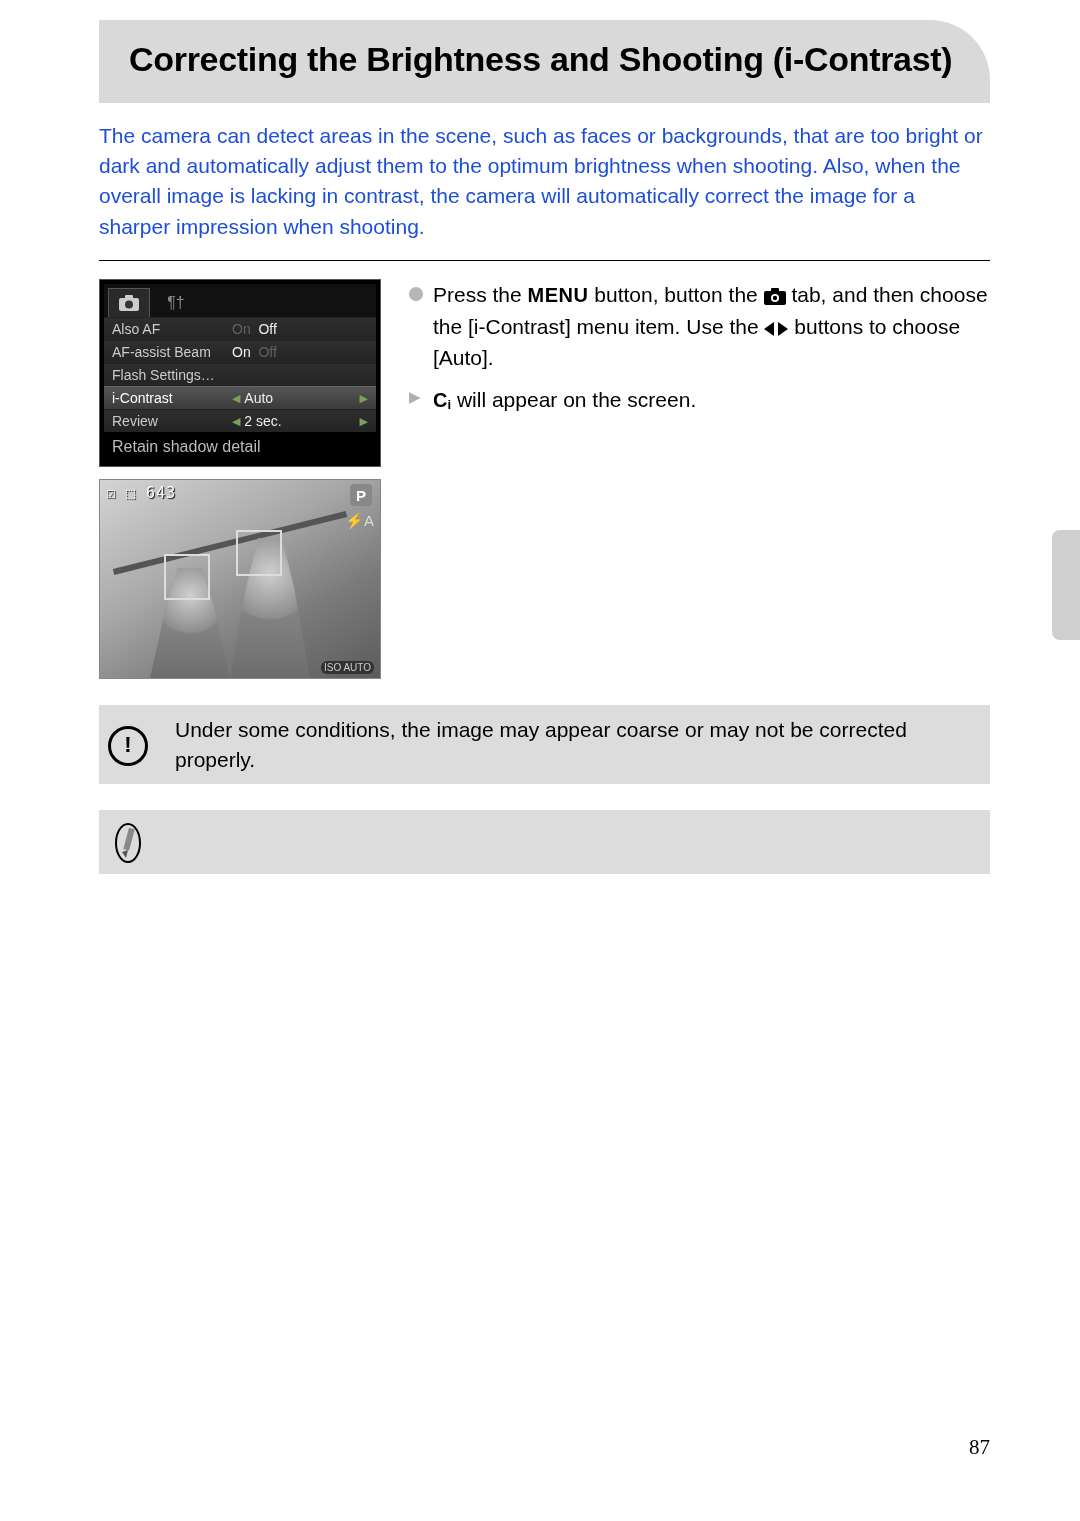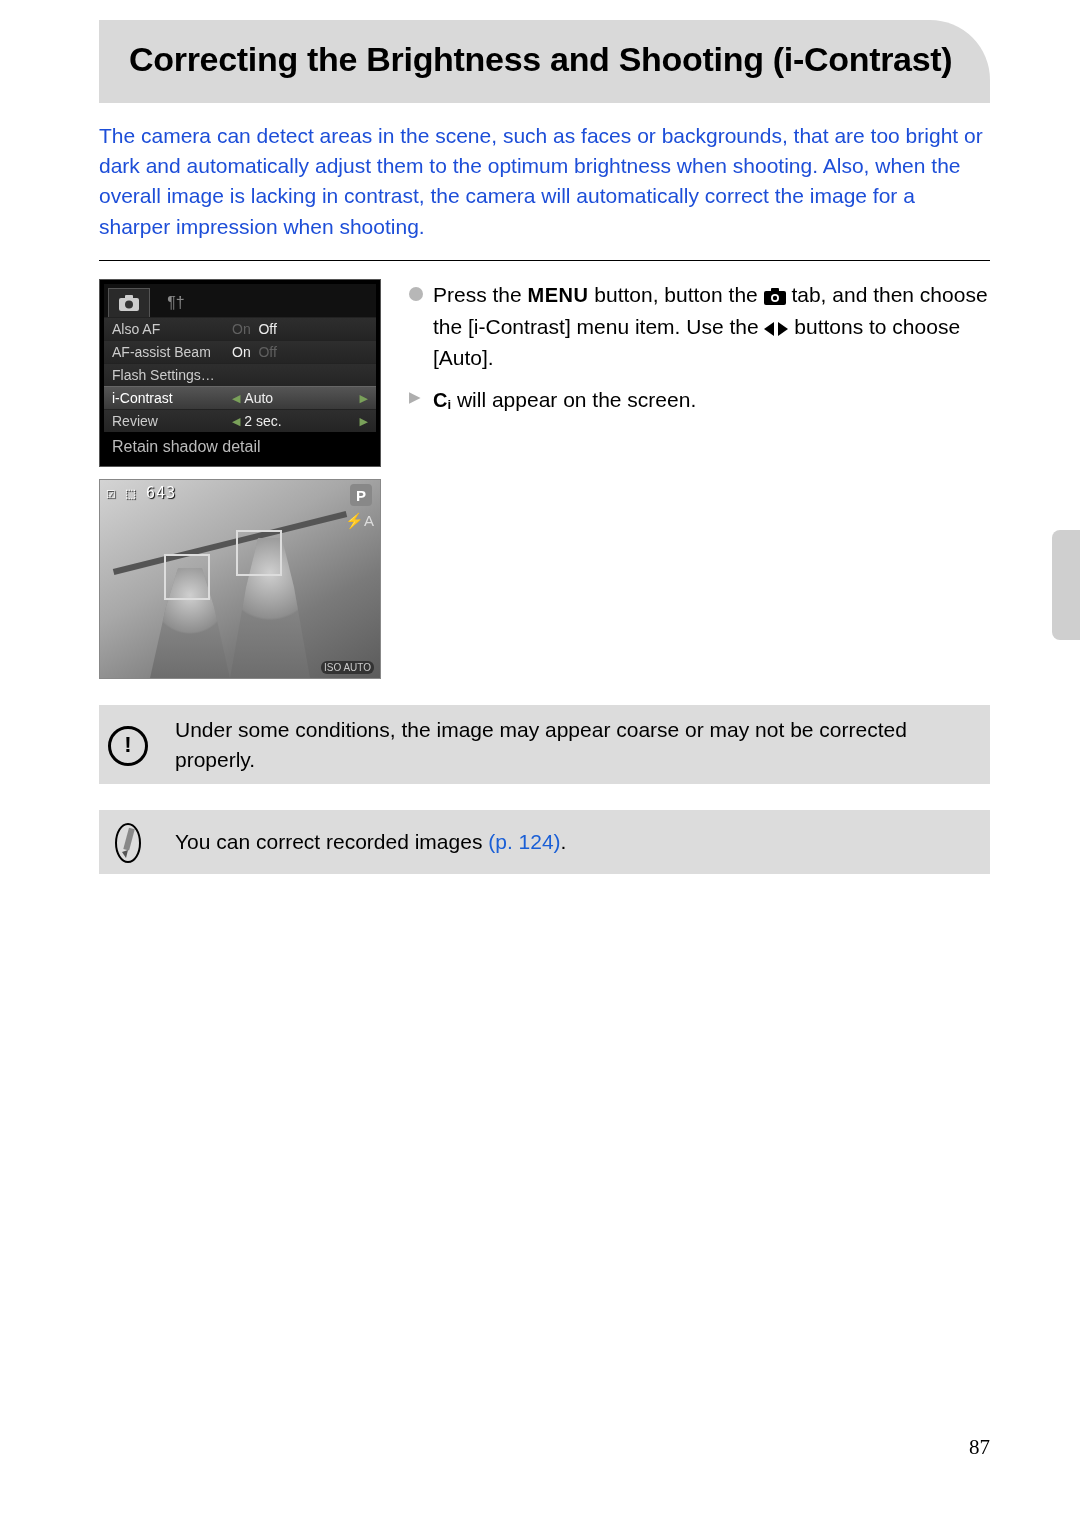--- a/index.html
+++ b/index.html
@@ -375,21 +375,18 @@
   </div>
 
   <div class="note">
     <div class="icon-col pencil-icon">
       <svg viewBox="0 0 30 42">
           <ellipse cx="15" cy="21" rx="12" ry="19" fill="none" stroke="#000" stroke-width="2"></ellipse>
           <rect x="12" y="6" width="6" height="22" fill="#888" transform="rotate(15 15 21)"></rect>
           <polygon points="9,30 15,28 13,36" fill="#555"></polygon>
         </svg>
     </div>
-    <div>
-      <span>You can correct recorded images </span><span class="link">(p. 124)</span><span>.</span>
-    </div>
   </div>
 
   <div class="thumb-tab"></div>
 
   <div class="page-num">87</div>
 </div>
 
 </body></html>

